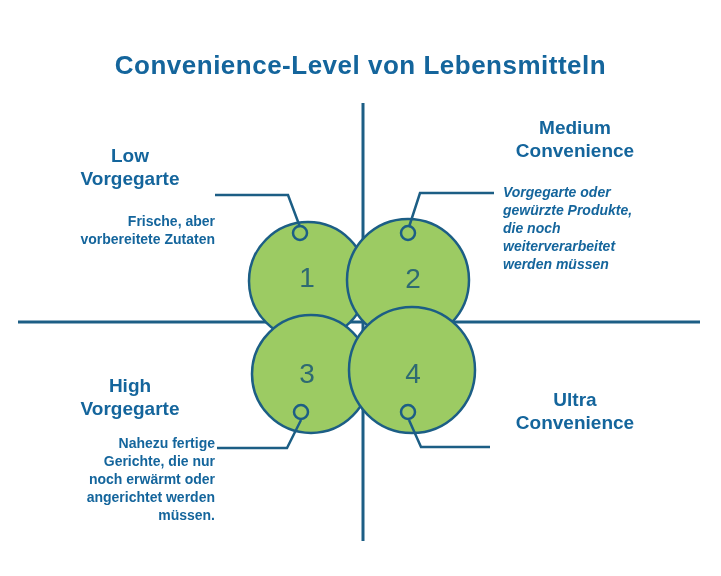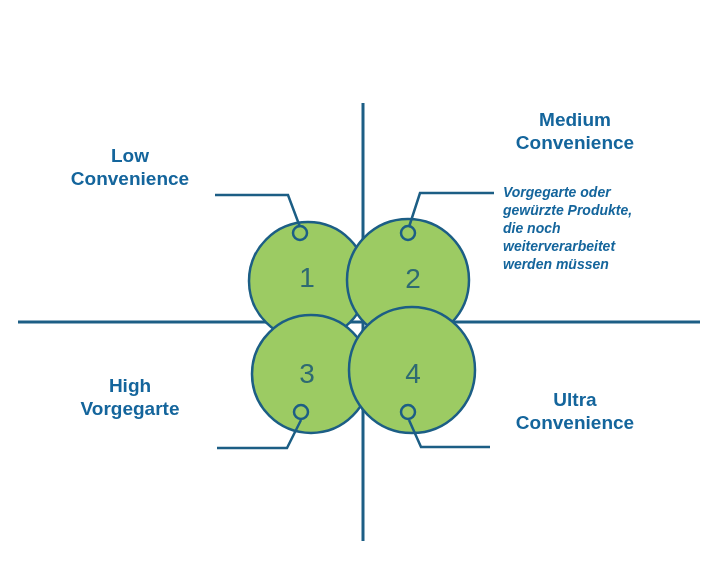--- a/index.html
+++ b/index.html
@@ -20,32 +20,33 @@
   .num    {
     font-family:"Liberation Sans", sans-serif; font-size:28px;
     fill:#2e6a72; text-anchor:middle;
   }
   .label  { position:absolute; white-space:pre-line; color:#14659c; }
   .heading{ font-size:19px; font-weight:bold; line-height:23px; }
   .desc   { font-size:14px; font-weight:bold; line-height:18px; }
 
   .q-low-heading    { top:144px; left:40px;  width:180px; text-align:center; }
   .q-low-desc       { top:212px; left:25px;  width:190px; text-align:right;  }
-  .q-medium-heading { top:108px; left:490px; width:170px; text-align:center; }
+  .q-medium-heading { top:116px; left:490px; width:170px; text-align:center; }
   .q-medium-desc    { top:183px; left:503px; width:170px; text-align:left;font-style:italic;   }
   .q-high-heading   { top:374px; left:40px;  width:180px; text-align:center; }
   .q-high-desc      { top:434px; left:25px;  width:190px; text-align:right;  }
   .q-ultra-heading  { top:388px; left:490px; width:170px; text-align:center; }
   .q-ultra-desc     { top:445px; left:503px; width:170px; text-align:left;   }
 </style>
 </head>
 <body>
 
 <div class="canvas">
 
+  <h1 class="title">Convenience-Level von Lebensmitteln</h1>
 
   <svg class="diagram" width="721" height="576" viewBox="0 0 721 576">
 
     <line class="axis" x1="18" y1="322" x2="700" y2="322"></line>
     <line class="axis" x1="363" y1="103" x2="363" y2="541"></line>
 
     <circle class="bubble" cx="308" cy="281" r="59"></circle>
     <circle class="bubble" cx="408" cy="280" r="61"></circle>
     <circle class="bubble" cx="311" cy="374" r="59"></circle>
     <circle class="bubble" cx="412" cy="370" r="63"></circle>
@@ -60,29 +61,36 @@
     <circle class="ring" cx="301" cy="412" r="7"></circle>
     <circle class="ring" cx="408" cy="412" r="7"></circle>
 
     <text class="num" x="307" y="287">1</text>
     <text class="num" x="413" y="288">2</text>
     <text class="num" x="307" y="383">3</text>
     <text class="num" x="413" y="383">4</text>
   </svg>
 
   <div class="label heading q-low-heading">Low
-Convenience</div>
+Vorgegarte</div>
+  <div class="label desc q-low-desc">Frische, aber
+vorbereitete Zutaten</div>
 
   <div class="label heading q-medium-heading">Medium
 Convenience</div>
   <div class="label desc q-medium-desc">Vorgegarte oder
 gewürzte Produkte,
 die noch
 weiterverarbeitet
 werden müssen</div>
 
   <div class="label heading q-high-heading">High
 Vorgegarte</div>
+  <div class="label desc q-high-desc">Nahezu fertige
+Gerichte, die nur
+noch erwärmt oder
+angerichtet werden
+müssen.</div>
 
   <div class="label heading q-ultra-heading">Ultra
 Convenience</div>
 
 </div>
 
 </body></html>

